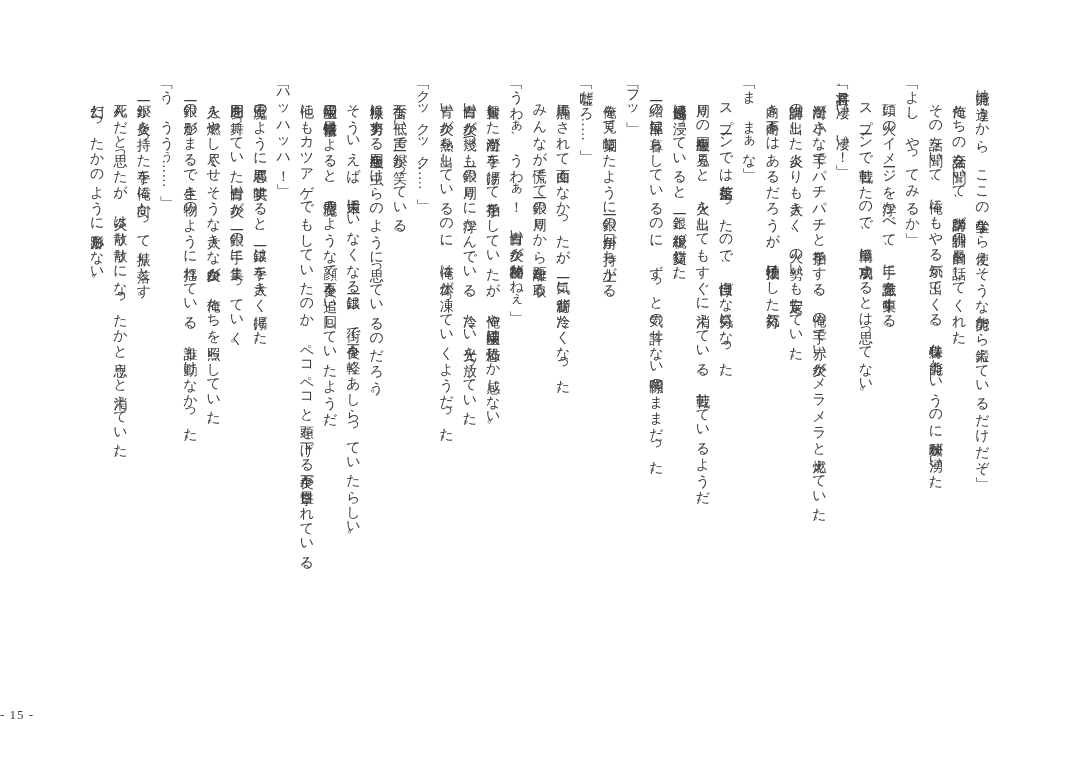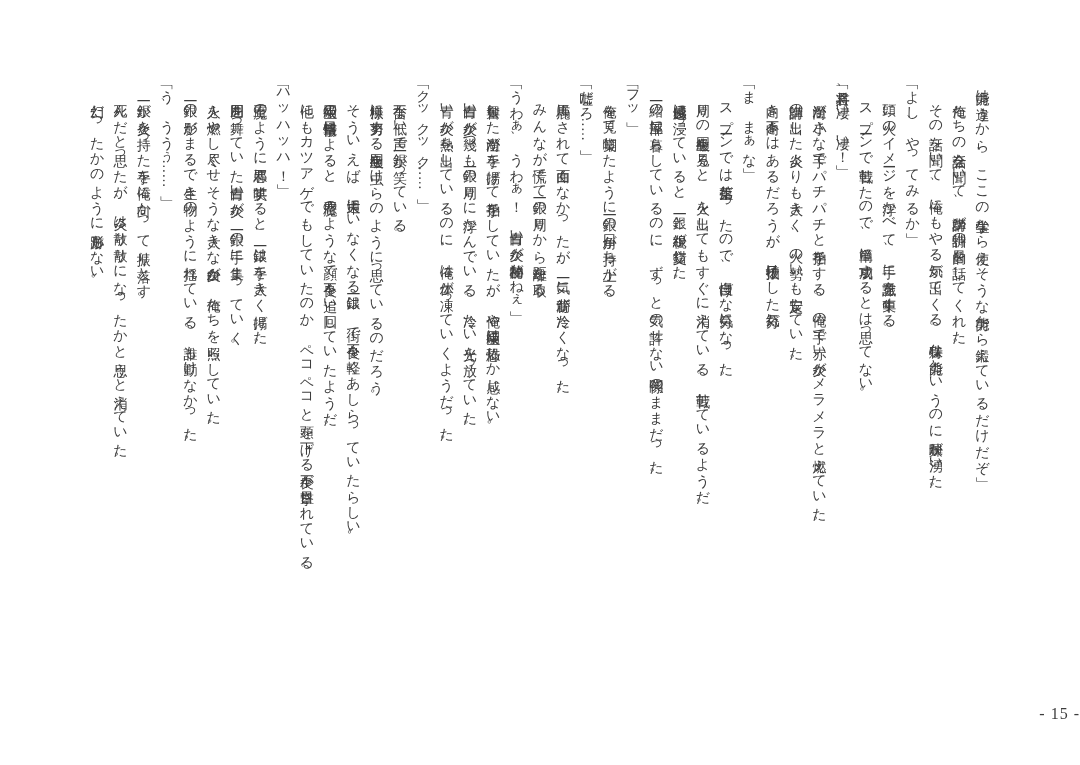--- a/index.html
+++ b/index.html
@@ -38,22 +38,22 @@
     white-space: nowrap;
   }
   .text-block p.line.indent {
     text-indent: 1em;
   }
   .page-number {
     position: absolute;
     bottom: 42px;
     left: 0;
     width: 100%;
-    text-align: right;
-    font-size: 16px;
+    text-align: left;
+    font-size: 13px;
     color: #3d3d3d;
     letter-spacing: 1px;
   }
 </style>
 </head>
 <body>
 
 <div class="page">
   <div class="text-block" id="text-block">
       <p class="line">能力は違うから、ここの学生なら使えそうな能力から鍛えているだけだぞ」</p>

